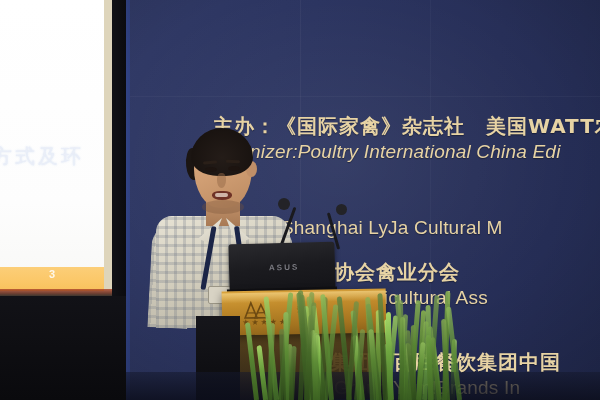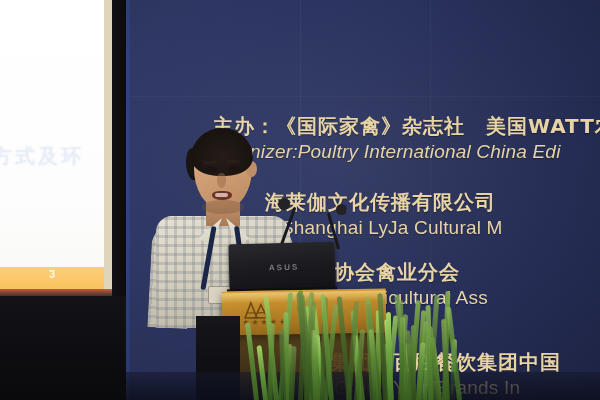--- a/index.html
+++ b/index.html
@@ -286,21 +286,20 @@
       <div class="slide-footer"></div>
       <div class="slide-number">3</div>
     </div>
     <div class="screen-bottom-shadow"></div>
     <div class="screen-dark-base"></div>
   </div>
 
   <div class="line cn l1cn">主办：《国际家禽》杂志社　美国WATT农</div>
   <div class="line en italic l1en">Organizer:Poultry International China Edi</div>
 
-  <div class="line cn l2cn">海莱伽文化传播有限公司</div>
   <div class="line en l2en">zer:  Shanghai LyJa Cultural M</div>
 
   <div class="line cn l3cn">牧业协会禽业分会</div>
   <div class="line en l3en">Animal Agricultural Ass</div>
 
   <div class="line cn l4cn">集团　百胜餐饮集团中国</div>
   <div class="line en l4en">P Group   Yum!Brands In</div>
 
   <div class="speaker">
     <div class="shoulder-l"></div>

